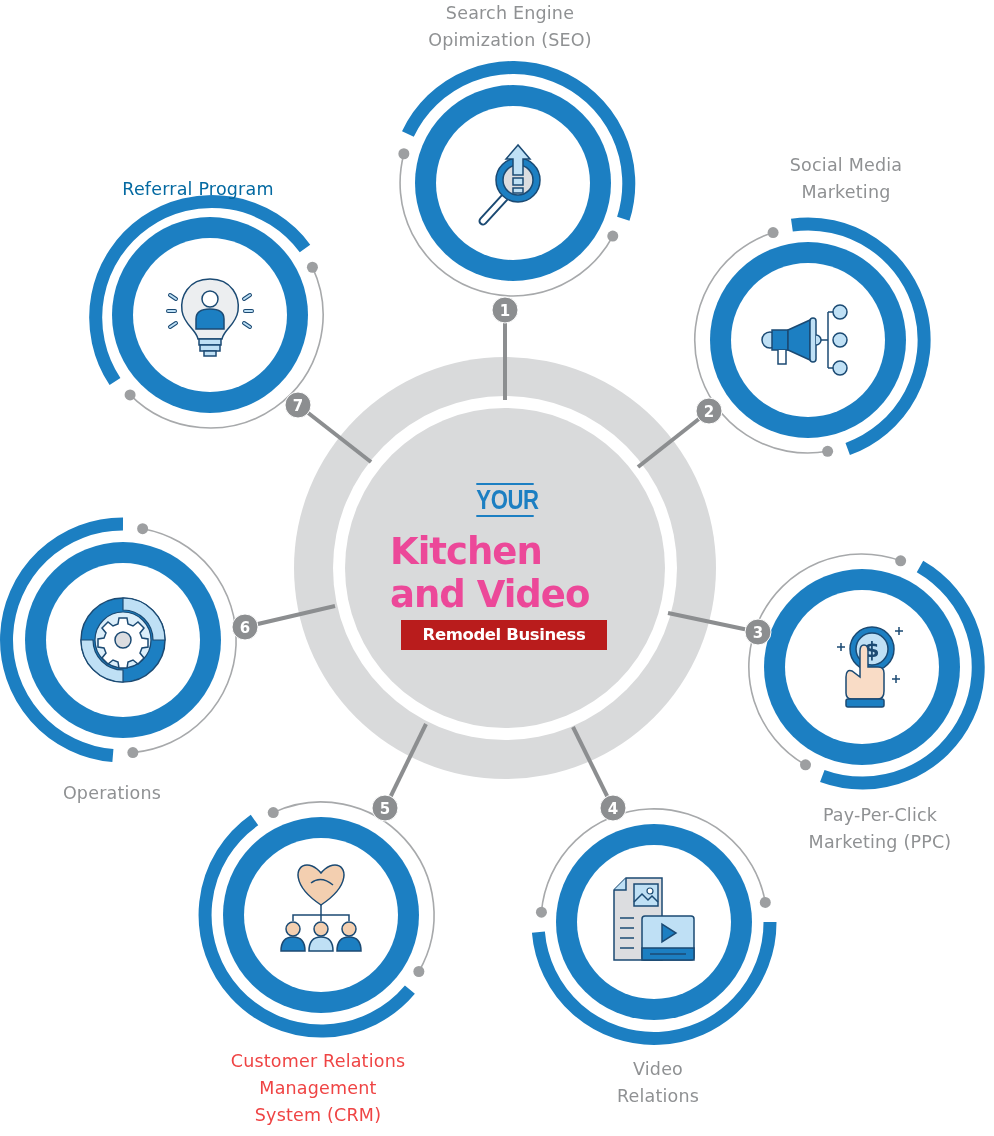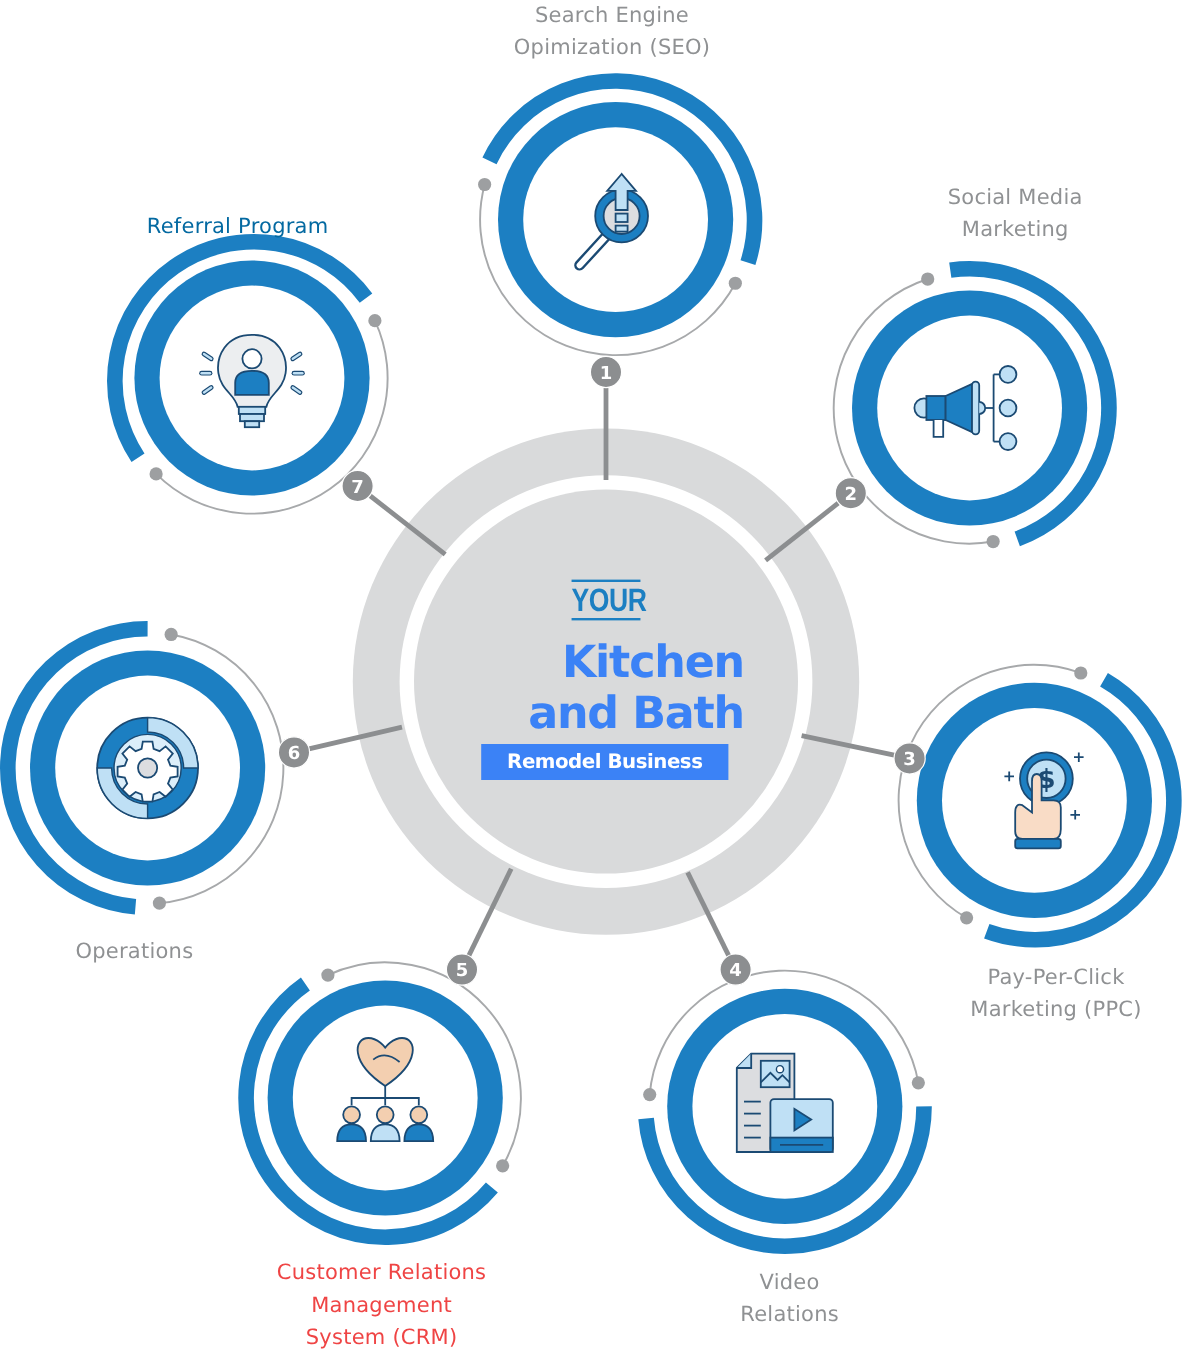--- a/index.html
+++ b/index.html
@@ -6,25 +6,25 @@
   body { width: 994px; height: 1136px; position: relative; overflow: hidden;
          font-family: "Liberation Sans", "DejaVu Sans", sans-serif; }
   #canvas { position: absolute; left: 0; top: 0; }
   .label { position: absolute; color: #8f9193; font-size: 19px; line-height: 27px;
            text-align: center; white-space: pre-line; letter-spacing: 0.2px;
            font-family: "DejaVu Sans", sans-serif; font-size: 17.5px; }
   .your { position: absolute; top: 483px; left: 470px; width: 70px; text-align: center;
           color: #1c7fc2; font-family: "Liberation Sans", sans-serif; font-weight: bold;
           font-size: 27px; line-height: 30px; border-top: 2px solid #1c7fc2;
           border-bottom: 2px solid #1c7fc2; transform: scaleX(0.82); letter-spacing: -0.5px; }
-  .headline { position: absolute; left: 390px; width: 230px; text-align: right;
-              color: #3b82f6; font-family: "DejaVu Sans", sans-serif; font-weight: bold;
+  .headline { position: absolute; left: 390px; width: 230px; text-align: left;
+              color: #ec4899; font-family: "DejaVu Sans", sans-serif; font-weight: bold;
               font-size: 37px; line-height: 43px; letter-spacing: -1px; }
   .tagline { position: absolute; left: 401px; top: 620px; width: 206px; height: 30px;
-             background: #3b82f6; color: #fff; font-family: "DejaVu Sans", sans-serif;
+             background: #b91c1c; color: #fff; font-family: "DejaVu Sans", sans-serif;
              font-weight: bold; font-size: 16.5px; line-height: 30px; text-align: center;
              letter-spacing: -0.4px; }
   .badge-text { font-family: "DejaVu Sans", sans-serif; font-weight: bold; font-size: 15px; fill: #ffffff; }
 </style>
 </head>
 <body>
 
 <svg id="canvas" width="994" height="1136" viewBox="0 0 994 1136">
   <g id="center-group">
       <circle cx="505" cy="568" r="211" fill="#d9dadb"></circle>
@@ -130,21 +130,21 @@
       </g>
       <g>
         <circle cx="298" cy="405" r="13" fill="#8c8e90" stroke="#ffffff" stroke-width="1"></circle>
         <text x="298" y="410.5" text-anchor="middle" class="badge-text">7</text>
       </g>
     </g>
 </svg>
 
 <div class="your">YOUR</div>
 <div class="headline" style="top:530px">Kitchen</div>
-<div class="headline" style="top:573px">and Bath</div>
+<div class="headline" style="top:573px">and Video</div>
 <div class="tagline">Remodel Business</div>
 
 <div id="labels">
     <div class="label" style="left: 380px; top: 0px; width: 260px; color: rgb(143, 145, 147);">Search Engine
 Opimization (SEO)</div>
     <div class="label" style="left: 716px; top: 152px; width: 260px; color: rgb(143, 145, 147);">Social Media
 Marketing</div>
     <div class="label" style="left: 750px; top: 802px; width: 260px; color: rgb(143, 145, 147);">Pay-Per-Click
 Marketing (PPC)</div>
     <div class="label" style="left: 528px; top: 1056px; width: 260px; color: rgb(143, 145, 147);">Video

